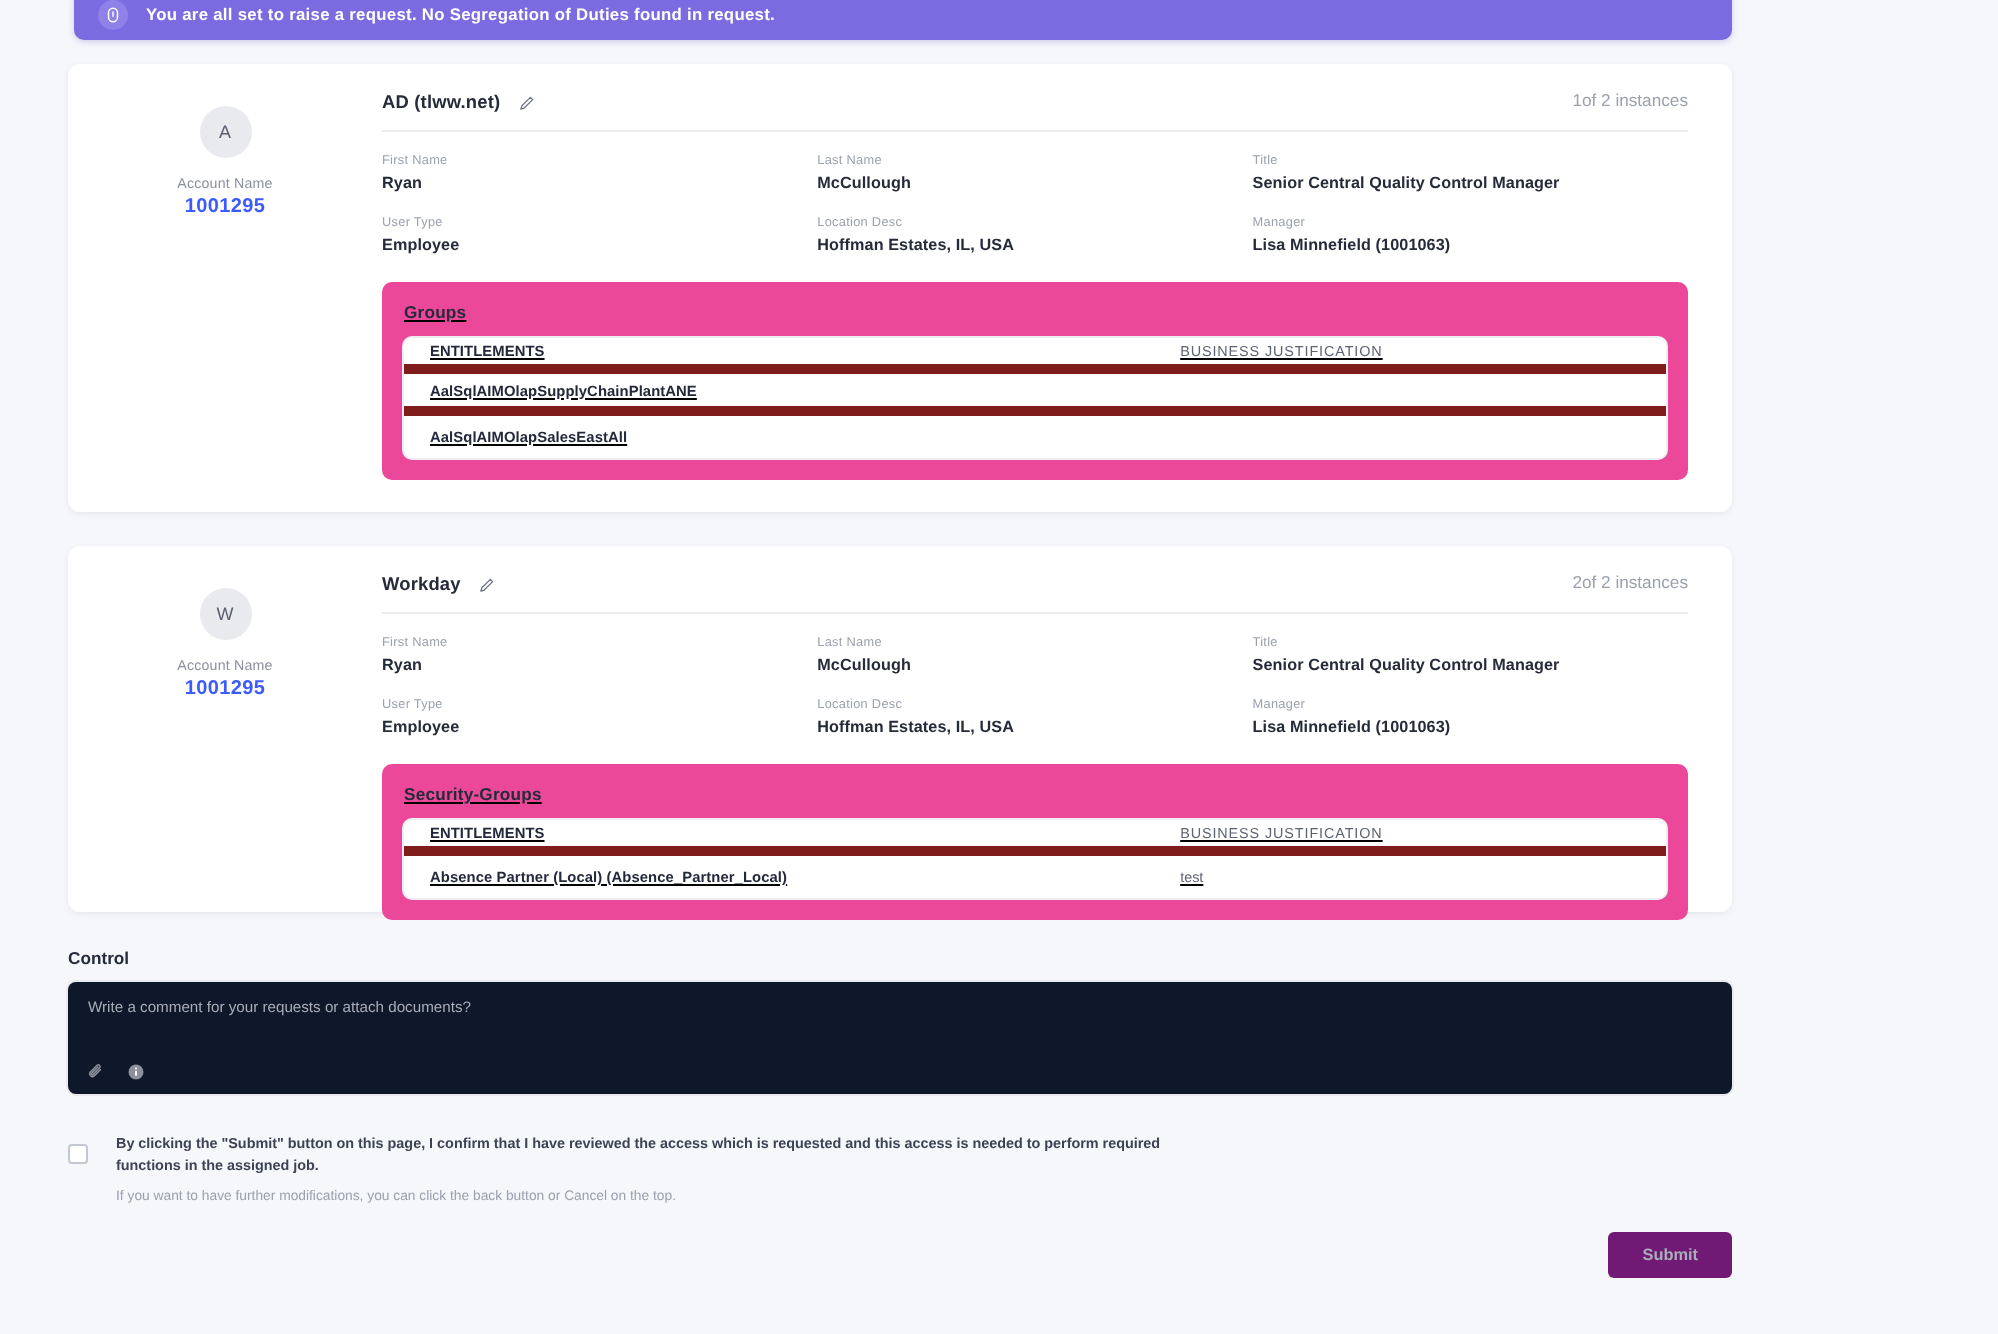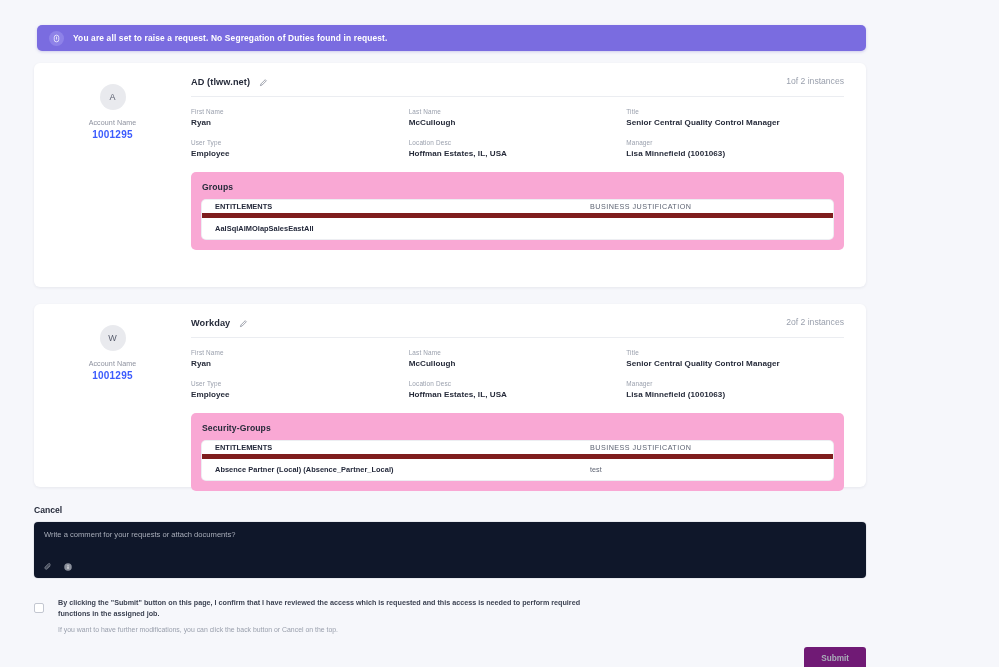--- a/index.html
+++ b/index.html
@@ -2,21 +2,21 @@
 <html><head>
 <meta charset="utf-8">
 <style>
   * { box-sizing: border-box; margin: 0; padding: 0; }
   html, body {
     width: 999px; height: 667px;
     background: #f6f7fb;
     font-family: "Liberation Sans", sans-serif;
     overflow: hidden;
   }
-  .page { width: 999px; height: 573px; position: relative; margin-top: 31px; }
+  .page { width: 999px; height: 573px; position: relative; }
 
   
   .banner {
     position: absolute; left: 37px; top: -6px;
     width: 829px; height: 26px;
     background: #7a6ce0;
     border-radius: 5px;
     display: flex; align-items: center;
     padding: 0 12px;
     box-shadow: 0 1px 3px rgba(90,80,190,.25);
@@ -82,23 +82,24 @@
   .field { width: 33.33%; margin-bottom: 12px; }
   .field-label { font-size: 6.4px; color: #9aa0ad; letter-spacing: .15px; }
   .field-value {
     font-size: 8.1px; font-weight: bold; color: #262b3a;
     margin-top: 3px; letter-spacing: .05px;
   }
 
   
   .group-panel {
     margin: 2px 0 0 0;
-    background: #f9a8d4;
+    background: #ec4899;
     border-radius: 5px;
     padding: 10px 11px 11px 11px;
+    text-decoration: underline;
   }
   .group-title {
     font-size: 8.6px; font-weight: bold; color: #262b3a;
     margin-bottom: 8px; letter-spacing: .1px;
   }
   .ent-table { background: #ffffff; border-radius: 4px; overflow: hidden;
                box-shadow: 0 0 0 1px #edeef2; }
   .ent-row { display: flex; align-items: center; min-height: 21px;
              border-bottom: 5px solid #7f1d1d; padding: 0 13px; }
   .ent-row:last-child { border-bottom: none; }
@@ -222,20 +223,24 @@
         </div>
 
         <div class="group-panel">
           <div class="group-title">Groups</div>
           <div class="ent-table">
             <div class="ent-row ent-head">
               <div class="c1">ENTITLEMENTS</div>
               <div class="c2">BUSINESS JUSTIFICATION</div>
             </div>
             <div class="ent-row">
+              <div class="c1">AalSqlAIMOlapSupplyChainPlantANE</div>
+              <div class="c2"></div>
+            </div>
+            <div class="ent-row">
               <div class="c1">AalSqlAIMOlapSalesEastAll</div>
               <div class="c2"></div>
             </div>
           </div>
         </div>
       </div>
     </div>
   </div>
 
   <div class="card" id="card-workday">
@@ -296,21 +301,21 @@
             <div class="ent-row">
               <div class="c1">Absence Partner (Local) (Absence_Partner_Local)</div>
               <div class="c2">test</div>
             </div>
           </div>
         </div>
       </div>
     </div>
   </div>
 
-  <div class="comment-label">Cancel</div>
+  <div class="comment-label">Control</div>
   <div class="comment-box">
     <div class="comment-ph">Write a comment for your requests or attach documents?</div>
     <div class="comment-tools">
       <span class="tool-ico">
         <svg width="10" height="10" viewBox="0 0 16 16">
           <path d="M11.5 6.2L6.6 11.1a2.2 2.2 0 01-3.1-3.1l5.4-5.4a1.5 1.5 0 012.1 2.1l-5.3 5.3a.75.75 0 01-1.1-1.1l4.9-4.9" fill="none" stroke="#8b909c" stroke-width="1.2" stroke-linecap="round"></path>
         </svg>
       </span>
       <span class="tool-ico">
         <svg width="10" height="10" viewBox="0 0 16 16">

